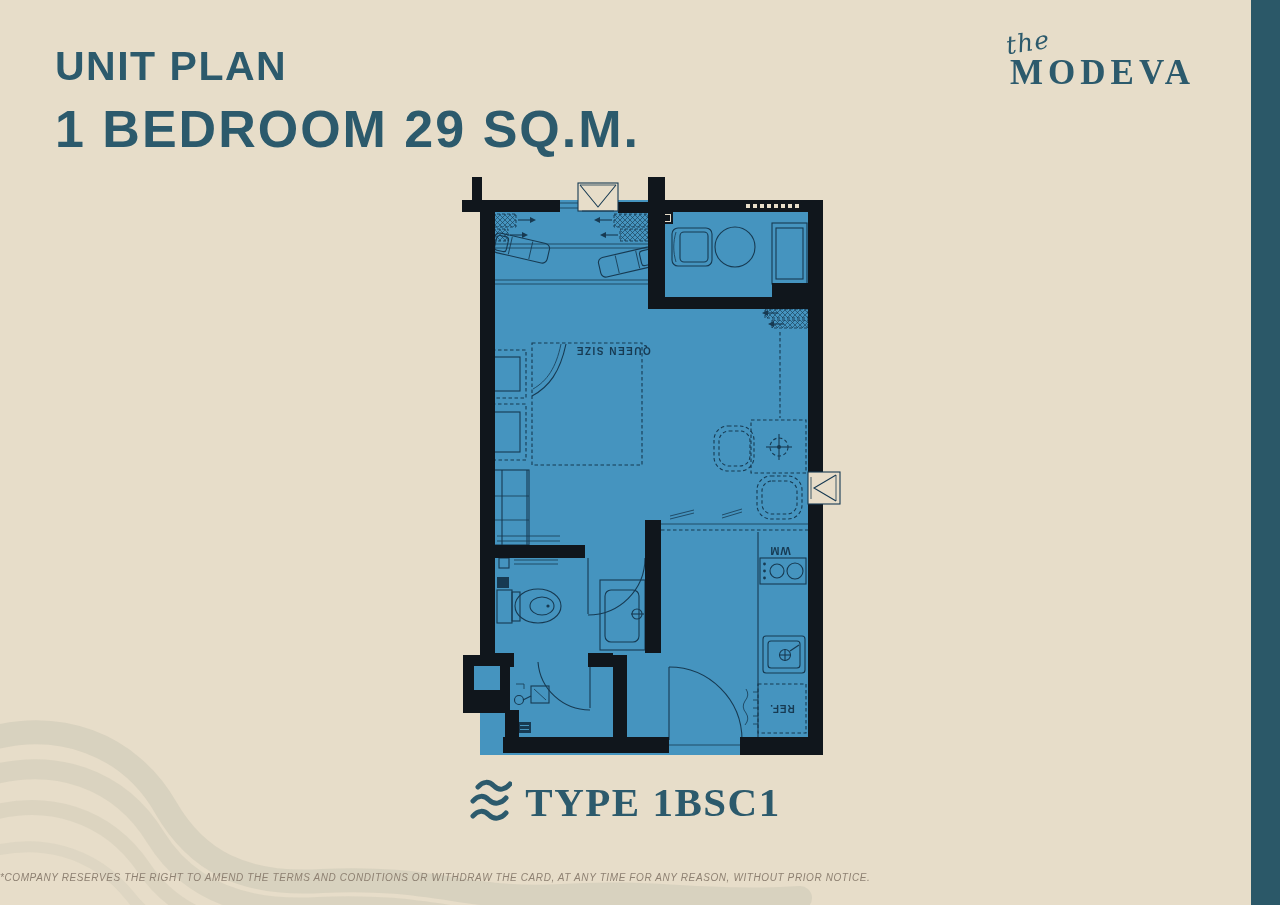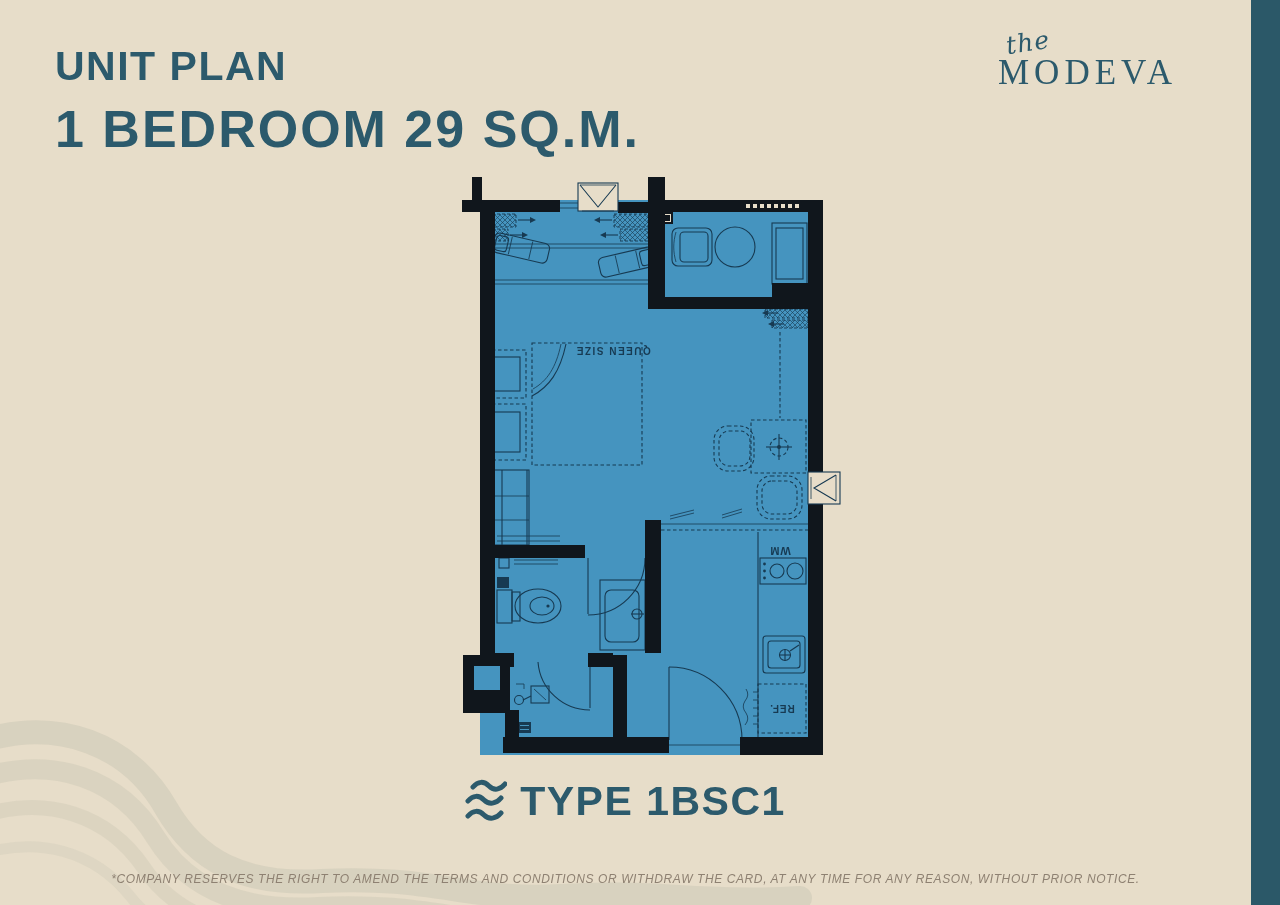--- a/index.html
+++ b/index.html
@@ -15,36 +15,36 @@
   .title{position:absolute;left:55px;top:46px;color:var(--accent,#2c5a6c);font-weight:bold;}
   .title .l1{font-size:41px;letter-spacing:1.5px;line-height:1.0;}
   .title .l2{font-size:52px;letter-spacing:2px;margin-top:16px;line-height:1.0;}
 
   .brand{position:absolute;left:998px;top:26px;width:195px;height:80px;color:var(--accent,#2c5a6c);}
   .brand .the{
     position:absolute;left:8px;top:2px;font-family:"DejaVu Serif",serif;font-style:italic;
     font-size:25px;transform:rotate(-9deg);letter-spacing:1px;
   }
   .brand .name{
-    position:absolute;left:0;top:27px;font-family:"Liberation Serif",serif;font-weight:400;
+    position:absolute;left:12px;top:27px;font-family:"Liberation Serif",serif;font-weight:700;
     font-size:35px;letter-spacing:5px;
   }
 
   .plan-wrap{position:absolute;left:450px;top:165px;width:410px;height:600px;}
 
   .type-row{
     position:absolute;left:0;right:53px;top:778px;display:flex;align-items:center;
-    justify-content:center;gap:13px;color:var(--accent,#2c5a6c);
+    justify-content:center;gap:13px;color:var(--accent,#2c5a6c);font-family:Liberation Serif, serif;
   }
   .type-label{font-size:41px;font-weight:bold;letter-spacing:1.5px;}
   .wave-icon{display:block;}
 
   .disclaimer{
-    position:absolute;left:0;right:53px;top:872px;text-align:center;font-style:italic;
-    font-size:12px;letter-spacing:0.6px;color:var(--muted,#8e8172);
+    position:absolute;left:0;right:53px;top:872px;font-style:italic;
+    font-size:10px;letter-spacing:0.6px;color:var(--muted,#8e8172);
   }
 
   
   .w{fill:var(--wall,#10161c);}
   .s{stroke:var(--line,#173a52);fill:none;stroke-width:1.1;}
   .st{stroke:var(--line,#173a52);fill:none;stroke-width:0.8;}
   .sd{stroke:var(--line,#173a52);fill:none;stroke-width:1.1;stroke-dasharray:3.5,2.5;}
   .hb{stroke:var(--line,#173a52);stroke-width:0.9;stroke-dasharray:3,2;}
   .dark{fill:var(--line,#173a52);}
   .floorfill{fill:var(--floor,#4594bf);}

